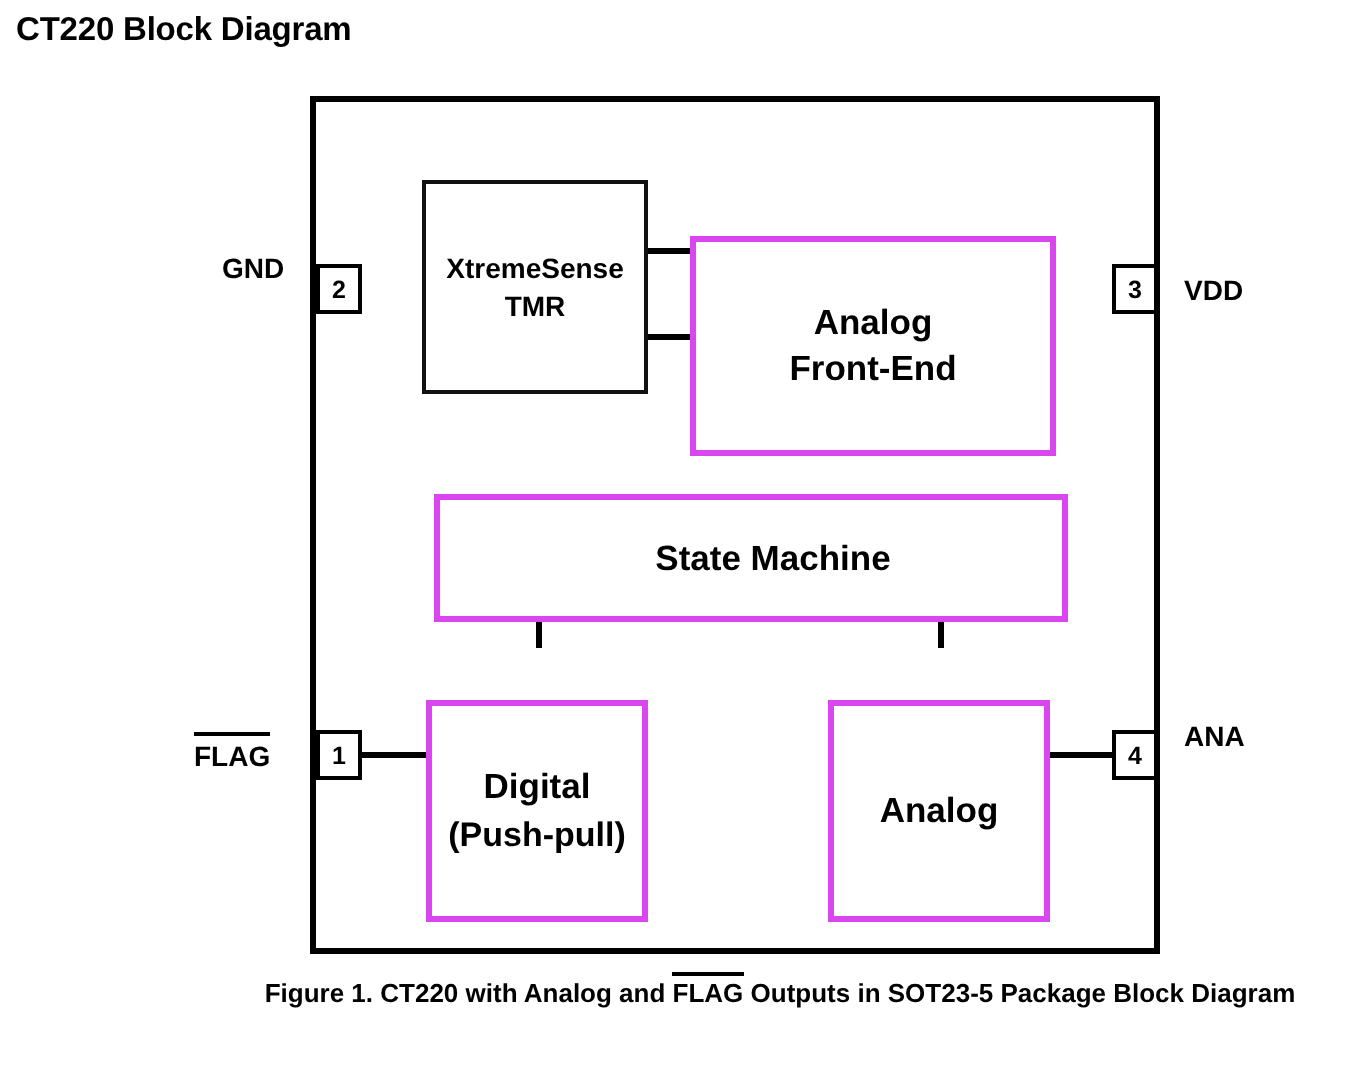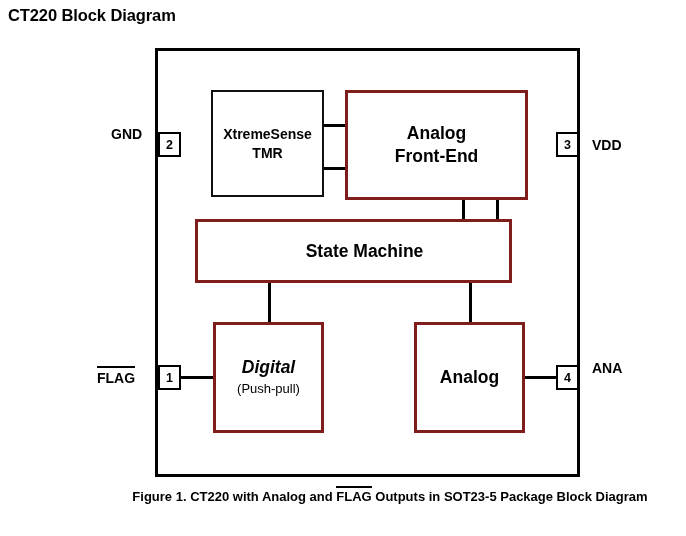--- a/index.html
+++ b/index.html
@@ -53,50 +53,50 @@
     box-sizing: border-box;
     background: #ffffff;
     display: flex;
     flex-direction: column;
     align-items: center;
     justify-content: center;
     text-align: center;
     z-index: 5;
   }
   .block-thin { border: 2px solid #111; }
-  .block-thick { border: 3px solid #7f1d1d; }
+  .block-thick { border: 3px solid #d946ef; margin-top: 28px; }
 
   .blk-xtremesense {
     left: 211px; top: 90px;
     width: 113px; height: 107px;
     font-size: 14px;
     font-weight: bold;
     line-height: 1.32;
   }
   .blk-afe {
     left: 345px; top: 90px;
     width: 183px; height: 110px;
     font-size: 17.5px;
     font-weight: bold;
     line-height: 1.3;
   }
   .blk-statemachine {
-    left: 195px; top: 219px;
+    left: 217px; top: 219px;
     width: 317px; height: 64px;
     font-size: 17.5px;
     font-weight: bold;
     padding-left: 22px;
   }
   .blk-digital {
     left: 213px; top: 322px;
     width: 111px; height: 111px;
     line-height: 1.25;
   }
-  .blk-digital .l1 { font-size: 17.5px; font-weight: bold; font-style: italic; }
-  .blk-digital .l2 { font-size: 13px; font-weight: normal; margin-top: 2px; }
+  .blk-digital .l1 { font-size: 17.5px; font-weight: bold; }
+  .blk-digital .l2 { font-size: 17px; font-weight: bold; margin-top: 2px; }
   .blk-analog {
     left: 414px; top: 322px;
     width: 111px; height: 111px;
     font-size: 17.5px;
     font-weight: bold;
   }
 
   
   .wire {
     position: absolute;

